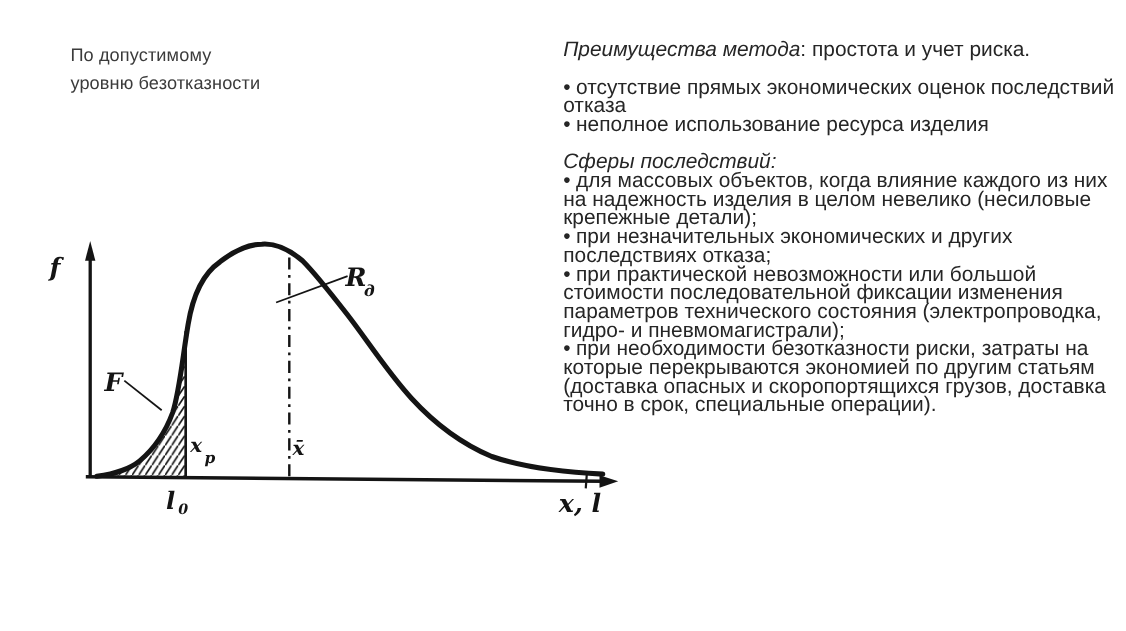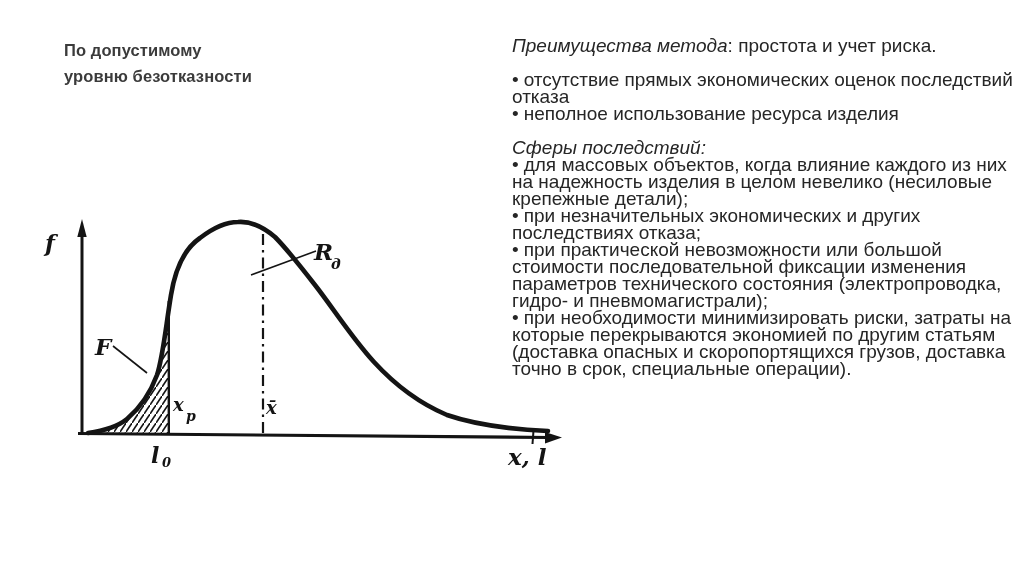--- a/index.html
+++ b/index.html
@@ -7,21 +7,21 @@
     position:relative;
     width:1024px;height:574px;
     background:#ffffff;
     overflow:hidden;
     font-family:"Liberation Sans", sans-serif;
     border-bottom:1px solid #ededed;
   }
   
   .title{
     position:absolute;left:64px;top:37px;
-    font-size:16.5px;font-weight:bold;line-height:26px;
+    font-size:16.5px;font-weight:normal;line-height:26px;
     color:#3b3b3b;letter-spacing:0.1px;
   }
   
   .text-col{
     position:absolute;left:512px;top:37px;width:504px;
     font-size:19px;line-height:17px;color:#262626;
   }
   .text-col .para{margin:0 0 17px 0;}
   .text-col .section{margin:0 0 17px 0;}
   .italic{font-style:italic;}
@@ -93,17 +93,17 @@
     <div class="section">
       <div class="item"><span class="bullet">•</span><span>отсутствие прямых экономических оценок последствий отказа</span></div>
       <div class="item"><span class="bullet">•</span><span>неполное использование ресурса изделия</span></div>
     </div>
 
     <div class="section">
       <div class="italic">Сферы последствий:</div>
       <div class="item"><span class="bullet">•</span><span>для массовых объектов, когда влияние каждого из них на надежность изделия в целом невелико (несиловые крепежные детали);</span></div>
       <div class="item"><span class="bullet">•</span><span>при незначительных экономических и других последствиях отказа;</span></div>
       <div class="item"><span class="bullet">•</span><span>при практической невозможности или большой стоимости последовательной фиксации изменения параметров технического состояния (электропроводка, гидро- и пневмомагистрали);</span></div>
-      <div class="item"><span class="bullet">•</span><span>при необходимости минимизировать риски, затраты на которые перекрываются экономией по другим статьям (доставка опасных и скоропортящихся грузов, доставка точно в срок, специальные операции).</span></div>
+      <div class="item"><span class="bullet">•</span><span>при необходимости безотказности риски, затраты на которые перекрываются экономией по другим статьям (доставка опасных и скоропортящихся грузов, доставка точно в срок, специальные операции).</span></div>
     </div>
 
   </div>
 </div>
 
 </body></html>

